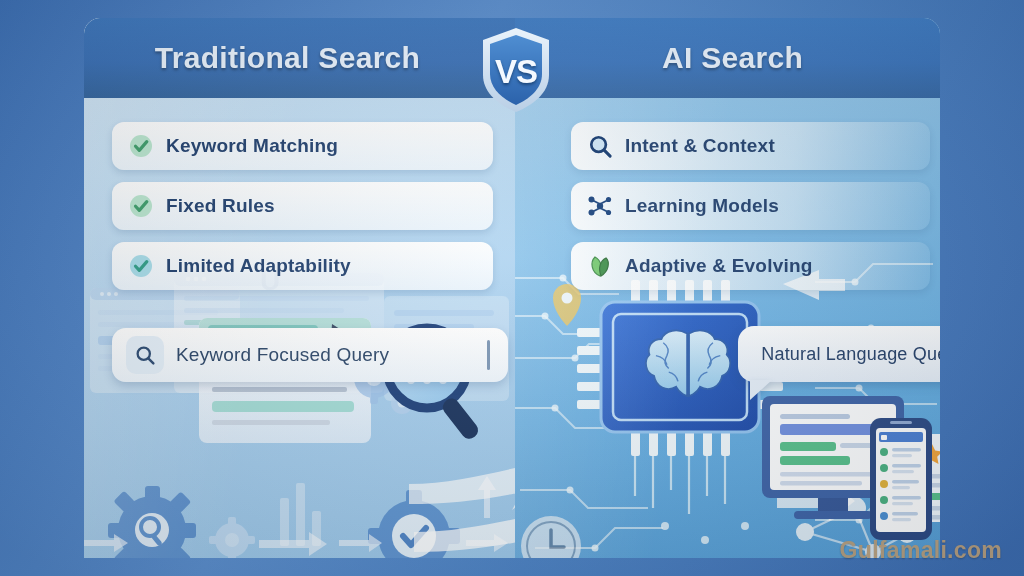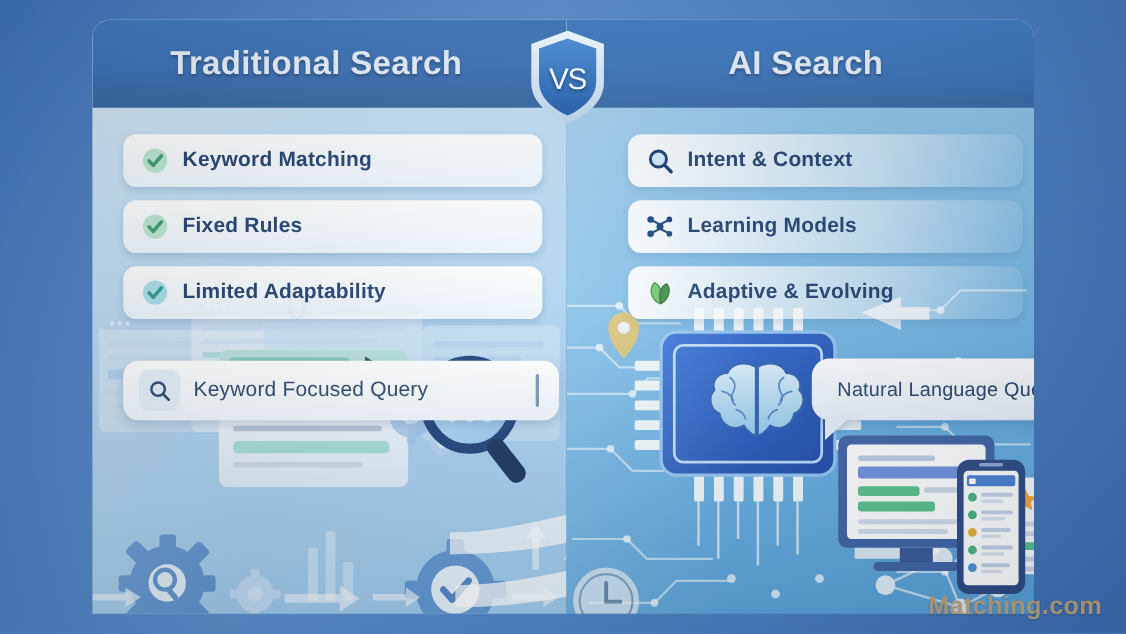--- a/index.html
+++ b/index.html
@@ -40,21 +40,21 @@
   .panel-right .panel-title{padding-left:10px;}
 
   
   .sheen{position:absolute;inset:0;pointer-events:none;
     background:linear-gradient(100deg,rgba(255,255,255,.18) 0%,rgba(255,255,255,0) 45%);}
 
   
   .shield{position:absolute;left:481px;top:27px;width:70px;height:86px;z-index:40;}
   .shield .glyph{
     position:absolute;inset:0;display:flex;align-items:center;justify-content:center;
-    color:#f4f9ff;font-size:27px;font-weight:normal;letter-spacing:-1px;
+    color:#f4f9ff;font-size:33px;font-weight:bold;letter-spacing:-1px;
     text-shadow:0 2px 3px rgba(12,44,84,.6);padding-top:4px;
   }
 
   
   .pills{position:absolute;left:28px;right:22px;top:104px;}
   .panel-right .pills{left:56px;right:10px;}
   .pill{
     position:relative;height:48px;margin-bottom:12px;border-radius:12px;
     display:flex;align-items:center;gap:12px;padding:0 16px;
     background:linear-gradient(180deg,rgba(255,255,255,.97),rgba(244,250,255,.86));
@@ -544,15 +544,15 @@
           <stop offset="0" stop-color="#4f8ed2"></stop>
             <stop offset="1" stop-color="#2b62ab"></stop>
         </linearGradient>
       </defs>
       <path d="M35 1 L68 13 V48 C68 66 52 78 35 85 C18 78 2 66 2 48 V13 z" fill="url(#shOut)"></path>
       <path d="M35 8 L61 17 V47 C61 62 48 72 35 78 C22 72 9 62 9 47 V17 z" fill="url(#shIn)"></path>
     </svg>
     <span class="glyph">VS</span>
   </div>
 
-  <div class="watermark">Matching.com</div>
+  <div class="watermark">Gulfamali.com</div>
 
 </div>
 
 </body></html>

